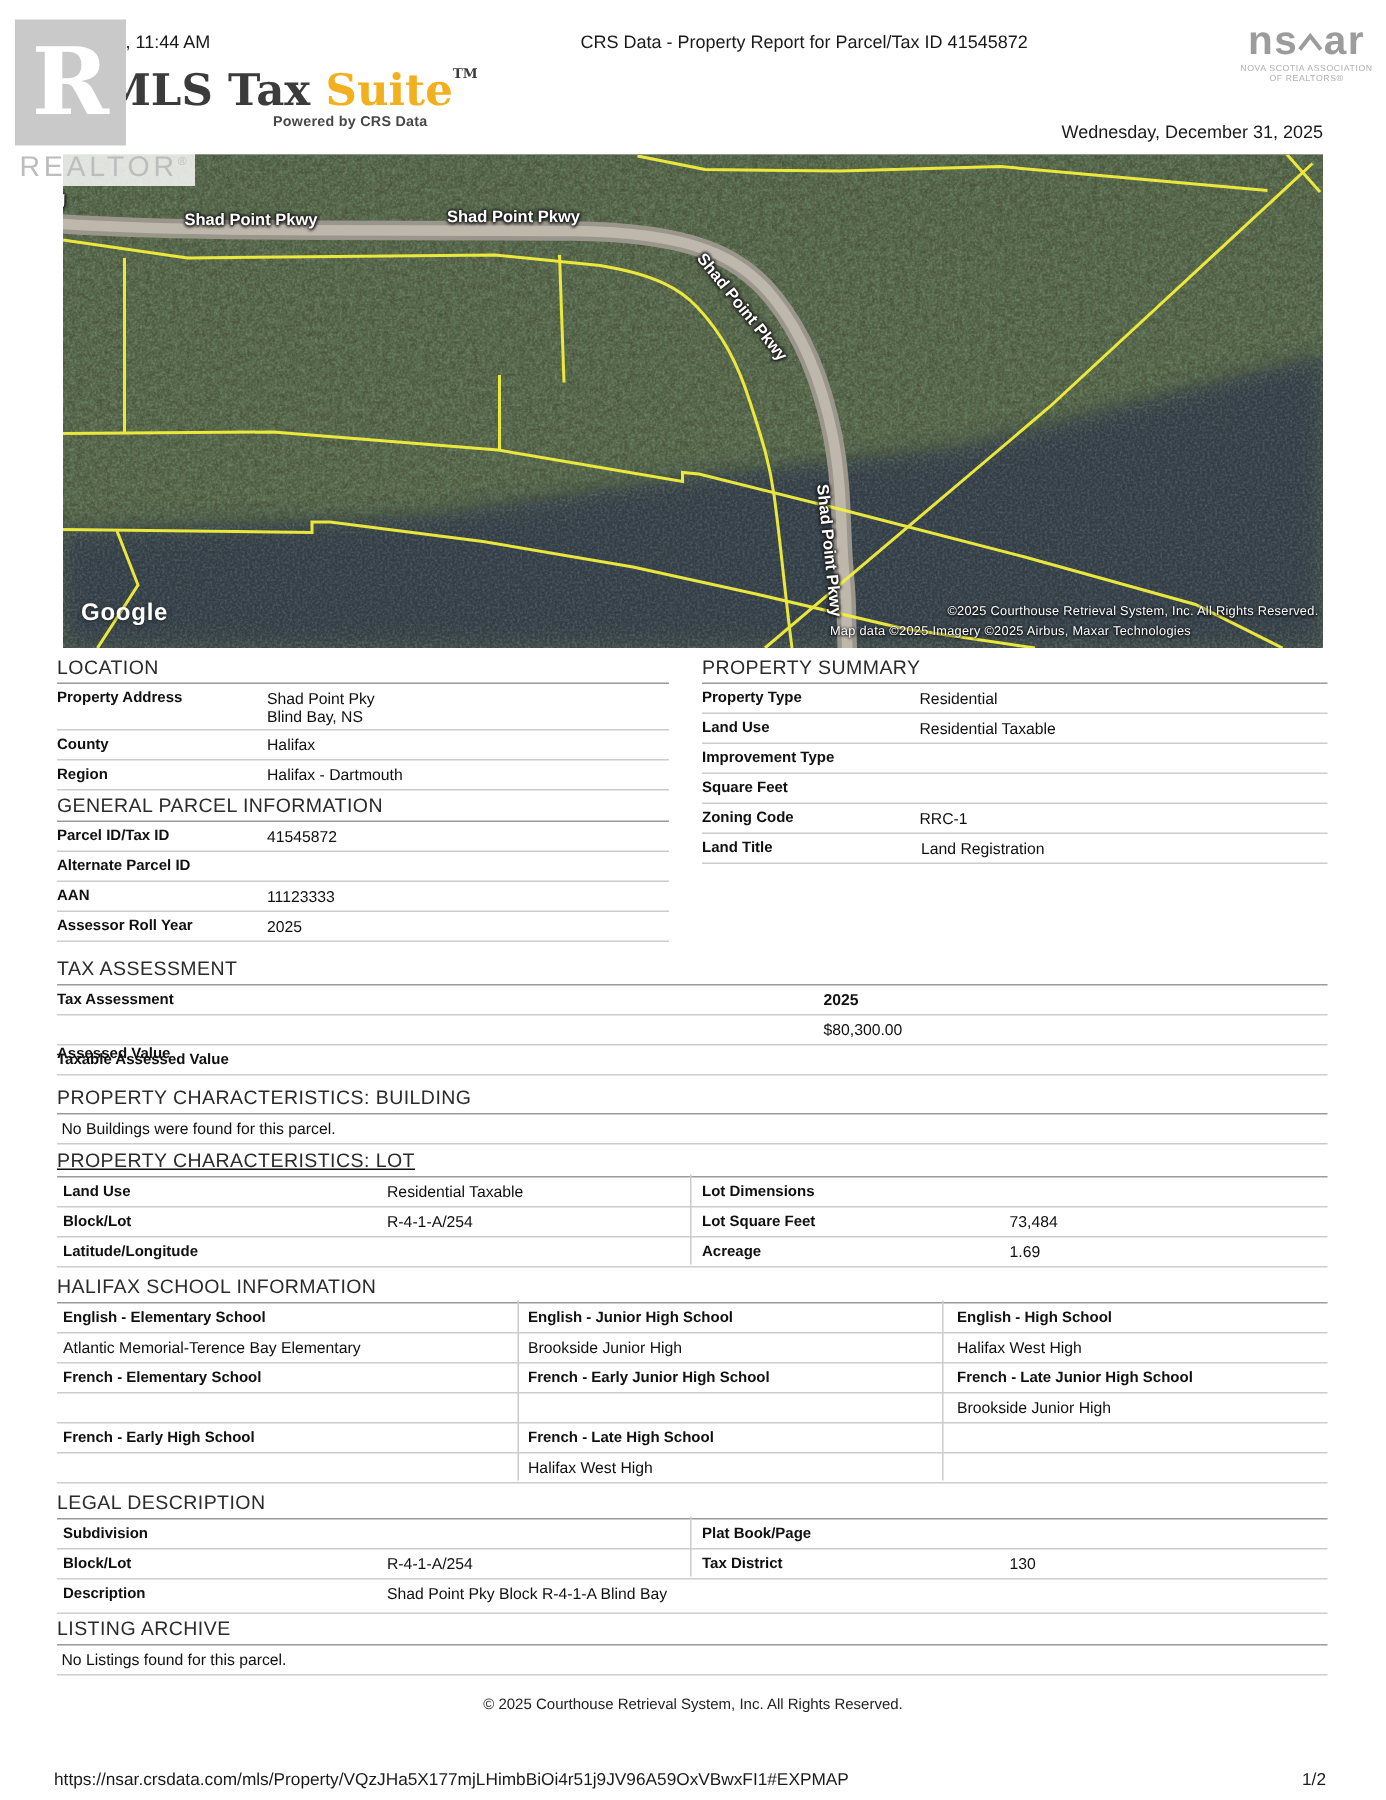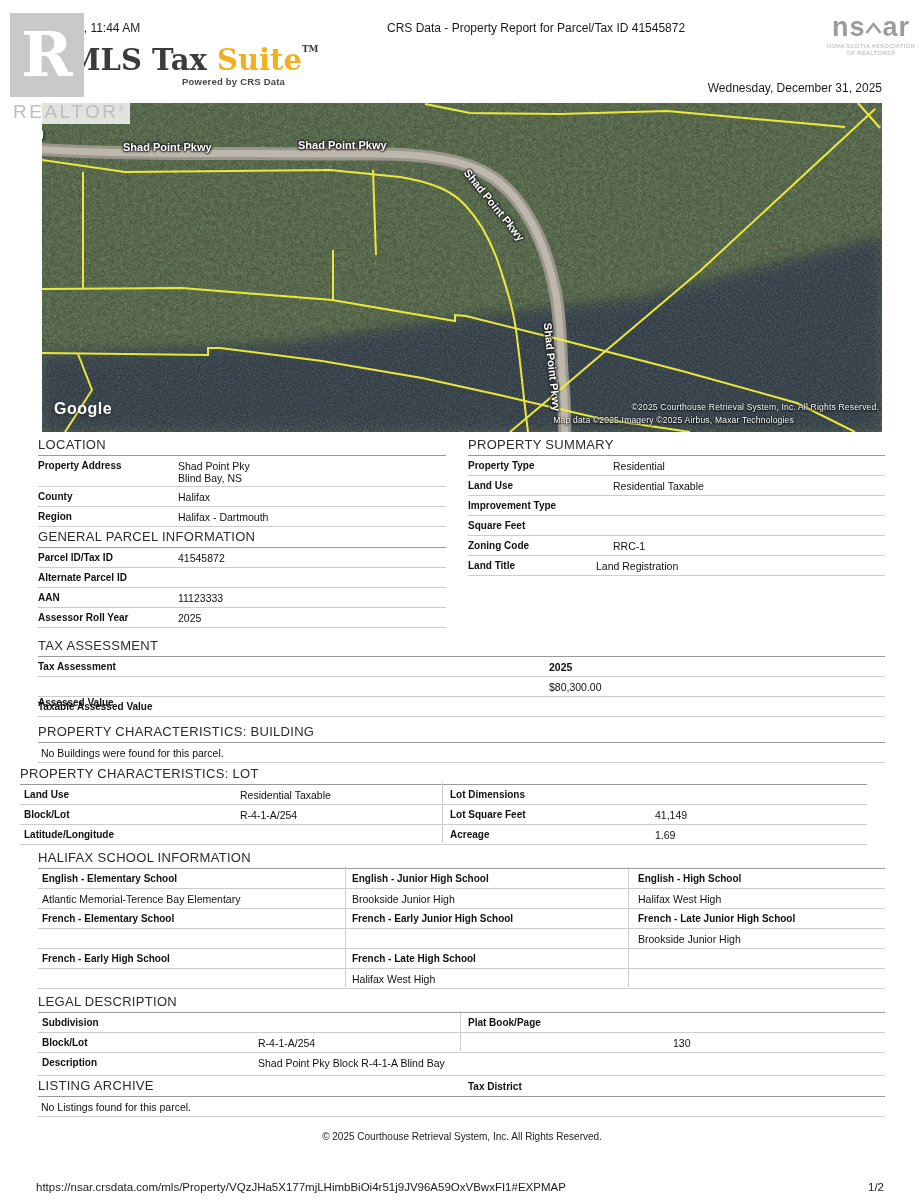--- a/index.html
+++ b/index.html
@@ -173,21 +173,21 @@
     <div class="frow">
       <span class="flbl" style="left:0;">Square Feet</span>
       <span class="fval" style="left:145px;"></span>
     </div>
     <div class="frow">
       <span class="flbl" style="left:0;">Zoning Code</span>
       <span class="fval" style="left:145px;">RRC-1</span>
     </div>
     <div class="frow">
       <span class="flbl" style="left:0;">Land Title</span>
-      <span class="fval" style="left:128px;text-align:right;">Land Registration</span>
+      <span class="fval" style="left:146px;text-align:right;">Land Registration</span>
     </div>
   </div>
 
   <div class="sec" style="left:38px;top:529px;width:408px;">
     <div class="sec-title">GENERAL PARCEL INFORMATION</div>
     <div class="frow">
       <span class="flbl" style="left:0;">Parcel ID/Tax ID</span>
       <span class="fval" style="left:140px;">41545872</span>
     </div>
     <div class="frow">
@@ -220,34 +220,34 @@
     </div>
   </div>
 
   <div class="sec" style="left:38px;top:724px;width:847px;">
     <div class="sec-title">PROPERTY CHARACTERISTICS: BUILDING</div>
     <div class="frow">
       <div class="plain">No Buildings were found for this parcel.</div>
     </div>
   </div>
 
-  <div class="sec" style="left:20px;top:766px;width:847px;">
+  <div class="sec" style="left:38px;top:766px;width:847px;text-decoration:underline;">
     <div class="sec-title">PROPERTY CHARACTERISTICS: LOT</div>
     <div class="vdiv" style="left:422px;top:17px;height:60px;"></div>
     <div class="frow">
       <span class="flbl" style="left:4px;">Land Use</span>
       <span class="fval" style="left:220px;">Residential Taxable</span>
       <span class="flbl" style="left:430px;">Lot Dimensions</span>
       <span class="fval" style="left:635px;"></span>
     </div>
     <div class="frow">
       <span class="flbl" style="left:4px;">Block/Lot</span>
       <span class="fval" style="left:220px;">R-4-1-A/254</span>
       <span class="flbl" style="left:430px;">Lot Square Feet</span>
-      <span class="fval" style="left:635px;">41,149</span>
+      <span class="fval" style="left:635px;">73,484</span>
     </div>
     <div class="frow">
       <span class="flbl" style="left:4px;">Latitude/Longitude</span>
       <span class="fval" style="left:220px;"></span>
       <span class="flbl" style="left:430px;">Acreage</span>
       <span class="fval" style="left:635px;">1.69</span>
     </div>
   </div>
 
   <div class="sec" style="left:38px;top:850px;width:847px;">
@@ -291,21 +291,21 @@
     <div class="vdiv" style="left:422px;top:17px;height:40px;"></div>
     <div class="frow">
       <span class="flbl" style="left:4px;">Subdivision</span>
       <span class="fval" style="left:220px;"></span>
       <span class="flbl" style="left:430px;">Plat Book/Page</span>
       <span class="fval" style="left:635px;"></span>
     </div>
     <div class="frow">
       <span class="flbl" style="left:4px;">Block/Lot</span>
       <span class="fval" style="left:220px;">R-4-1-A/254</span>
-      <span class="flbl" style="left:430px;margin-top:44px;">Tax District</span>
+      <span class="flbl" style="left:430px;">Tax District</span>
       <span class="fval" style="left:635px;">130</span>
     </div>
     <div class="frow" style="min-height:22px;">
       <span class="flbl" style="left:4px;">Description</span>
       <span class="fval" style="left:220px;">Shad Point Pky Block R-4-1-A Blind Bay</span>
     </div>
   </div>
 
   <div class="sec" style="left:38px;top:1078px;width:847px;">
     <div class="sec-title">LISTING ARCHIVE</div>

